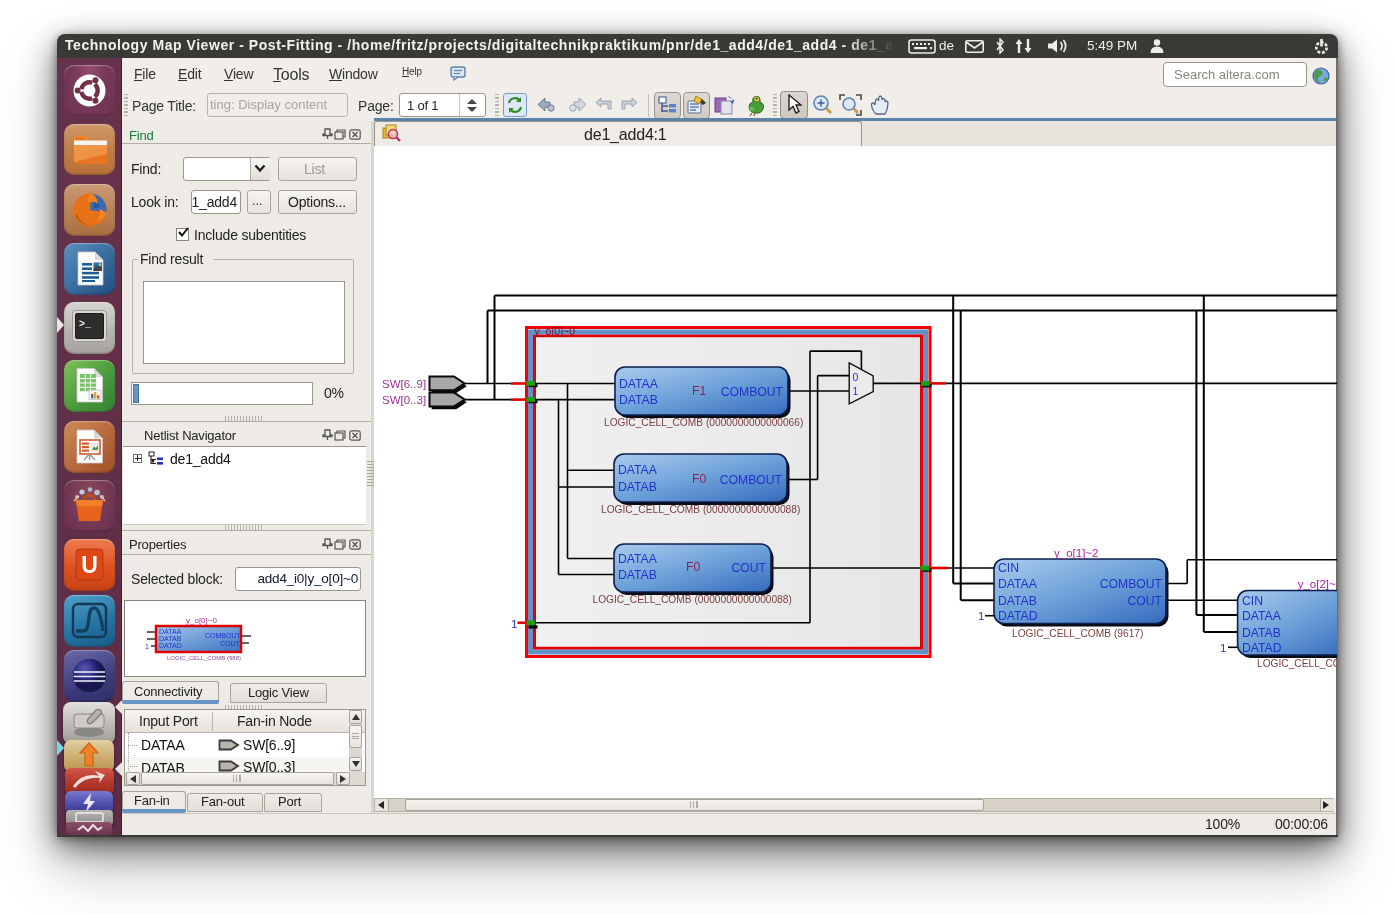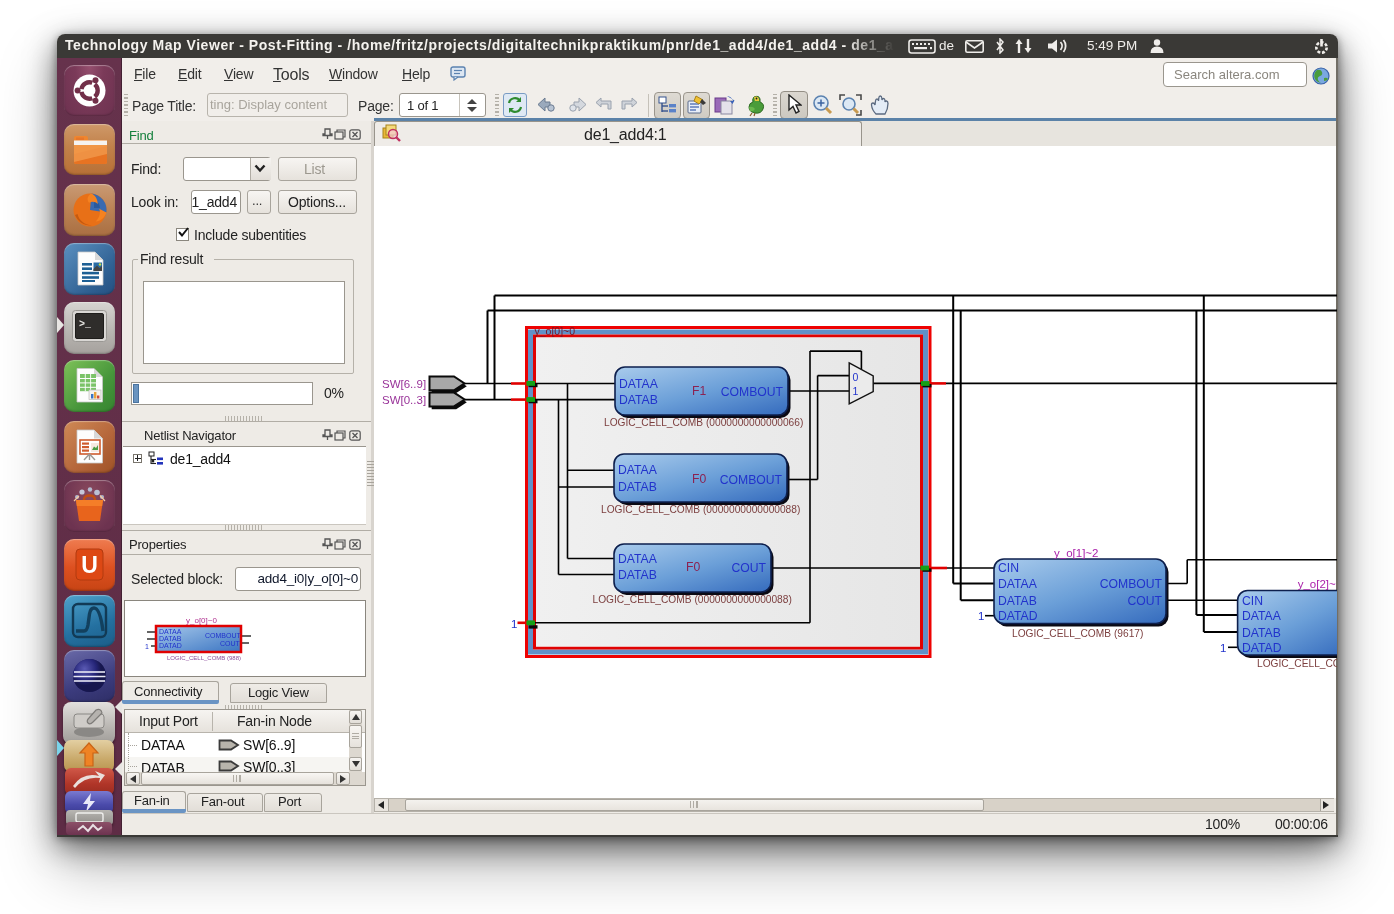--- a/index.html
+++ b/index.html
@@ -220,21 +220,21 @@
 <svg class="a" style="left:115px;top:762px" width="7" height="14" viewBox="0 0 7 14">
     <path d="M7 0 L0 7 L7 14 Z" fill="#e8e6e3"></path>
   </svg>
 
 <div class="a" style="left:122px;top:58px;width:1216px;height:33px;background:#f1eeea;border-bottom:1px solid #d8d4ce;border-radius:0 6px 0 0;"></div>
 <div class="t" style="left:134px;top:66px;font-size:14px;color:#333;"><u>F</u>ile</div>
 <div class="t" style="left:178px;top:66px;font-size:14px;color:#333;"><u>E</u>dit</div>
 <div class="t" style="left:224px;top:66px;font-size:14px;color:#333;"><u>V</u>iew</div>
 <div class="t" style="left:273px;top:66px;font-size:16px;color:#333;"><u>T</u>ools</div>
 <div class="t" style="left:329px;top:66px;font-size:14px;color:#333;"><u>W</u>indow</div>
-<div class="t" style="left:402px;top:66px;font-size:14px;color:#333;"><u>H</u>elp</div>
+<div class="t" style="left:402px;top:66px;font-size:10px;color:#333;"><u>H</u>elp</div>
 <svg class="a" style="left:450px;top:66px" width="16" height="15" viewBox="0 0 16 15">
 <rect x="1" y="1" width="14" height="10" rx="2" fill="#dce6f2" stroke="#5b82b0" stroke-width="1.4"></rect>
 <path d="M4 11 L4 14 L8 11" fill="#dce6f2" stroke="#5b82b0" stroke-width="1.2"></path>
 <g stroke="#5b82b0" stroke-width="1.2">
       <path d="M4 4.5 L12 4.5"></path>
       <path d="M4 7.5 L10 7.5"></path>
     </g>
   </svg>
 
 <div class="a" style="left:1163px;top:62px;width:144px;height:25px;background:#fff;border:1px solid #9a968e;border-radius:4px;box-sizing:border-box;"></div>

